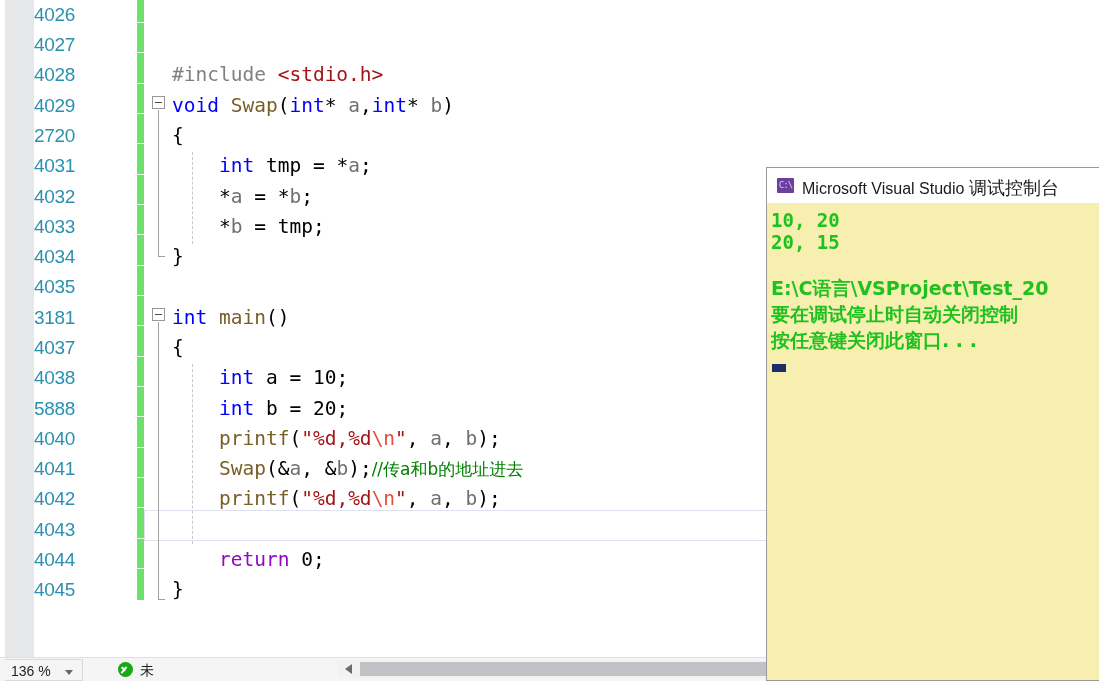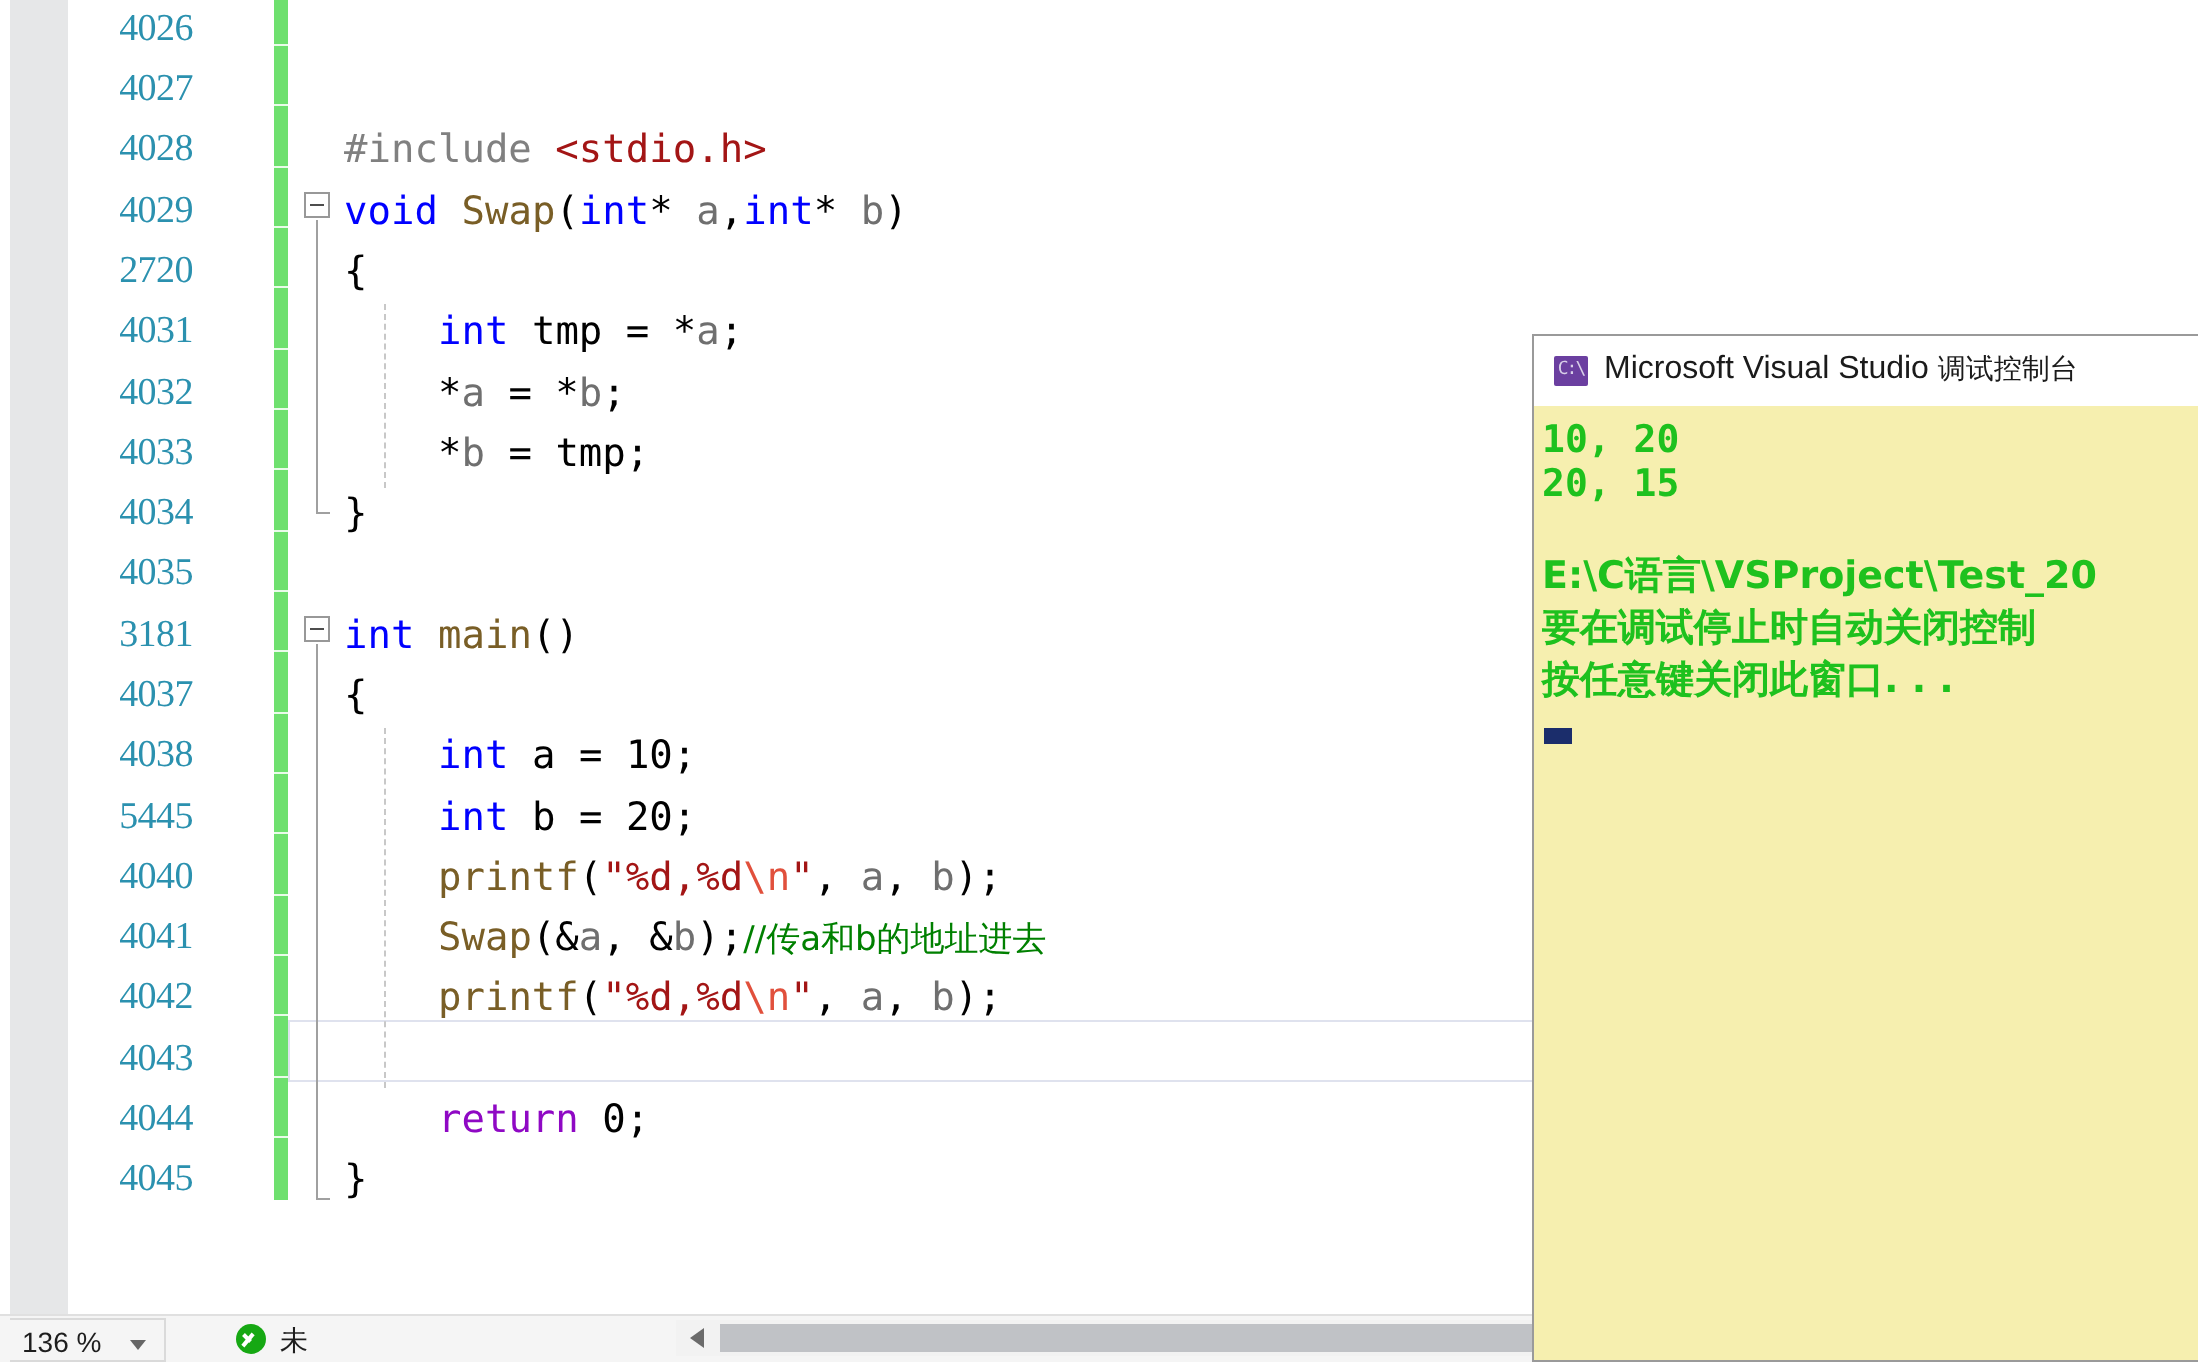--- a/index.html
+++ b/index.html
@@ -13,22 +13,22 @@
   
   #editor-area{position:absolute;left:0;top:0;width:1099px;height:657px;background:#ffffff;overflow:hidden;}
   #left-white{position:absolute;left:0;top:0;width:5px;height:657px;background:#ffffff;}
   #left-gutter-bg{position:absolute;left:5px;top:0;width:29px;height:657px;background:#e6e7e8;}
   #gutter-edge{position:absolute;left:34px;top:0;width:1px;height:657px;background:#f2f2f2;}
 
   
   #line-numbers{position:absolute;left:34px;top:0;width:100px;height:657px;background:#ffffff;}
   .lnum{
     position:absolute;left:0;width:88px;height:30.3px;line-height:30.3px;
-    text-align:center;color:#2b91af;
-    font-family:Liberation Serif, serif;
+    text-align:left;color:#2b91af;
+    font-family:Liberation Sans, sans-serif;
     font-size:19px;letter-spacing:-0.3px;
   }
 
   
   #change-bar{position:absolute;left:137px;top:0;width:7px;height:600px;background:#6ee06e;}
   .chg-tick{position:absolute;left:0;width:7px;height:1px;background:#ffffff;opacity:.85;}
 
   
   #code-surface{position:absolute;left:144px;top:0;width:955px;height:657px;background:#ffffff;}
 
@@ -115,21 +115,21 @@
     position:absolute;left:0;top:0;width:332px;height:35px;background:#ffffff;
   }
   #console-icon{
     position:absolute;left:10px;top:10px;width:17px;height:15px;background:#6b3fa0;border-radius:1px;
     font-family:"DejaVu Sans Mono",monospace;font-size:9px;color:#d8cfe8;
     text-align:center;line-height:15px;letter-spacing:-1px;
   }
   #console-title{
     position:absolute;left:35px;top:8px;font-size:16px;color:#1b1b1b;white-space:nowrap;
   }
-  #console-title .cjk-t{font-size:14px;font-family:Liberation Mono, monospace;}
+  #console-title .cjk-t{font-size:18px;font-family:Liberation Mono, monospace;}
   #console-body{
     position:absolute;left:1px;top:36px;width:331px;height:477px;background:#f6efaf;
     overflow:hidden;
   }
   .conline{
     position:absolute;left:3px;white-space:pre;color:#1ec11e;
     font-family:"DejaVu Sans Mono","Liberation Mono",monospace;
     font-size:19px;font-weight:bold;line-height:22px;
   }
   .conline.cjkline{font-family:"DejaVu Sans","Liberation Sans",sans-serif;font-size:19px;letter-spacing:0px;}
@@ -151,21 +151,21 @@
     <div class="lnum" style="top:91px">4029</div>
     <div class="lnum" style="top:121px">2720</div>
     <div class="lnum" style="top:151px">4031</div>
     <div class="lnum" style="top:182px">4032</div>
     <div class="lnum" style="top:212px">4033</div>
     <div class="lnum" style="top:242px">4034</div>
     <div class="lnum" style="top:272px">4035</div>
     <div class="lnum" style="top:303px">3181</div>
     <div class="lnum" style="top:333px">4037</div>
     <div class="lnum" style="top:363px">4038</div>
-    <div class="lnum" style="top:394px">5445</div>
+    <div class="lnum" style="top:394px">5888</div>
     <div class="lnum" style="top:424px">4040</div>
     <div class="lnum" style="top:454px">4041</div>
     <div class="lnum" style="top:484px">4042</div>
     <div class="lnum" style="top:515px">4043</div>
     <div class="lnum" style="top:545px">4044</div>
     <div class="lnum" style="top:575px">4045</div>
   </div>
 
   <div id="change-bar">
     <div class="chg-tick" style="top:22px"></div>

